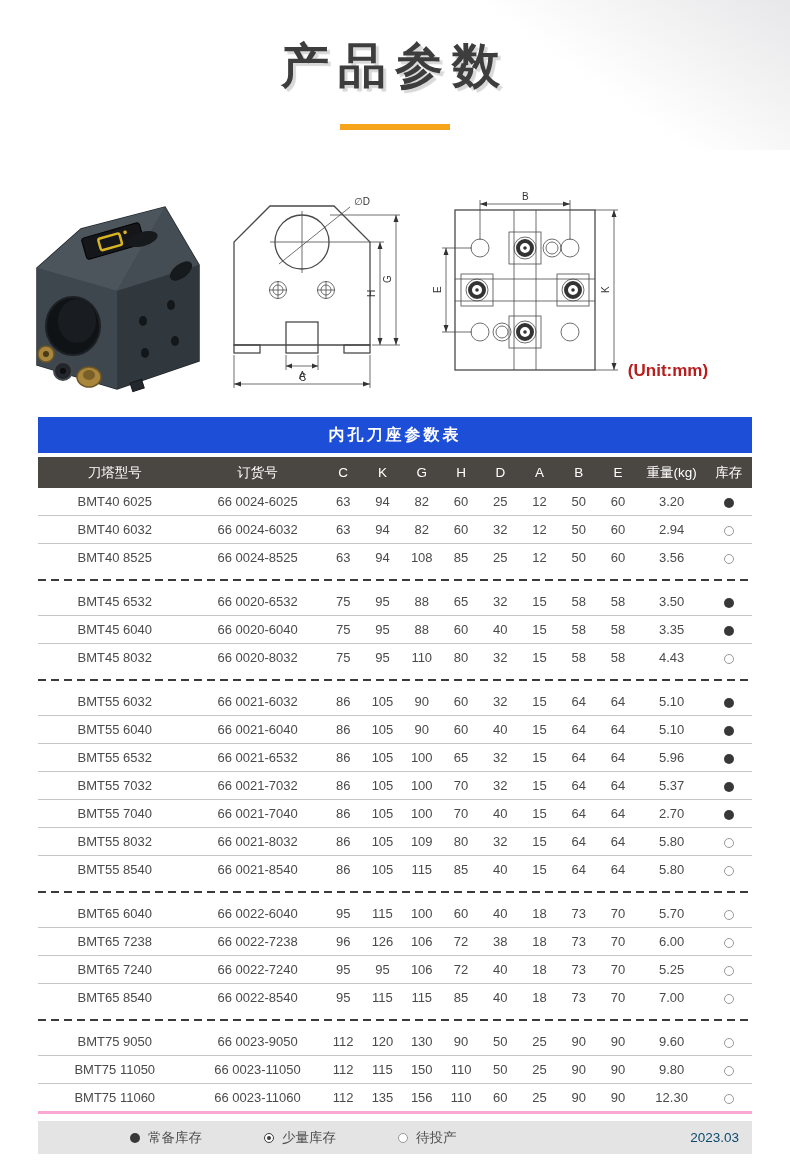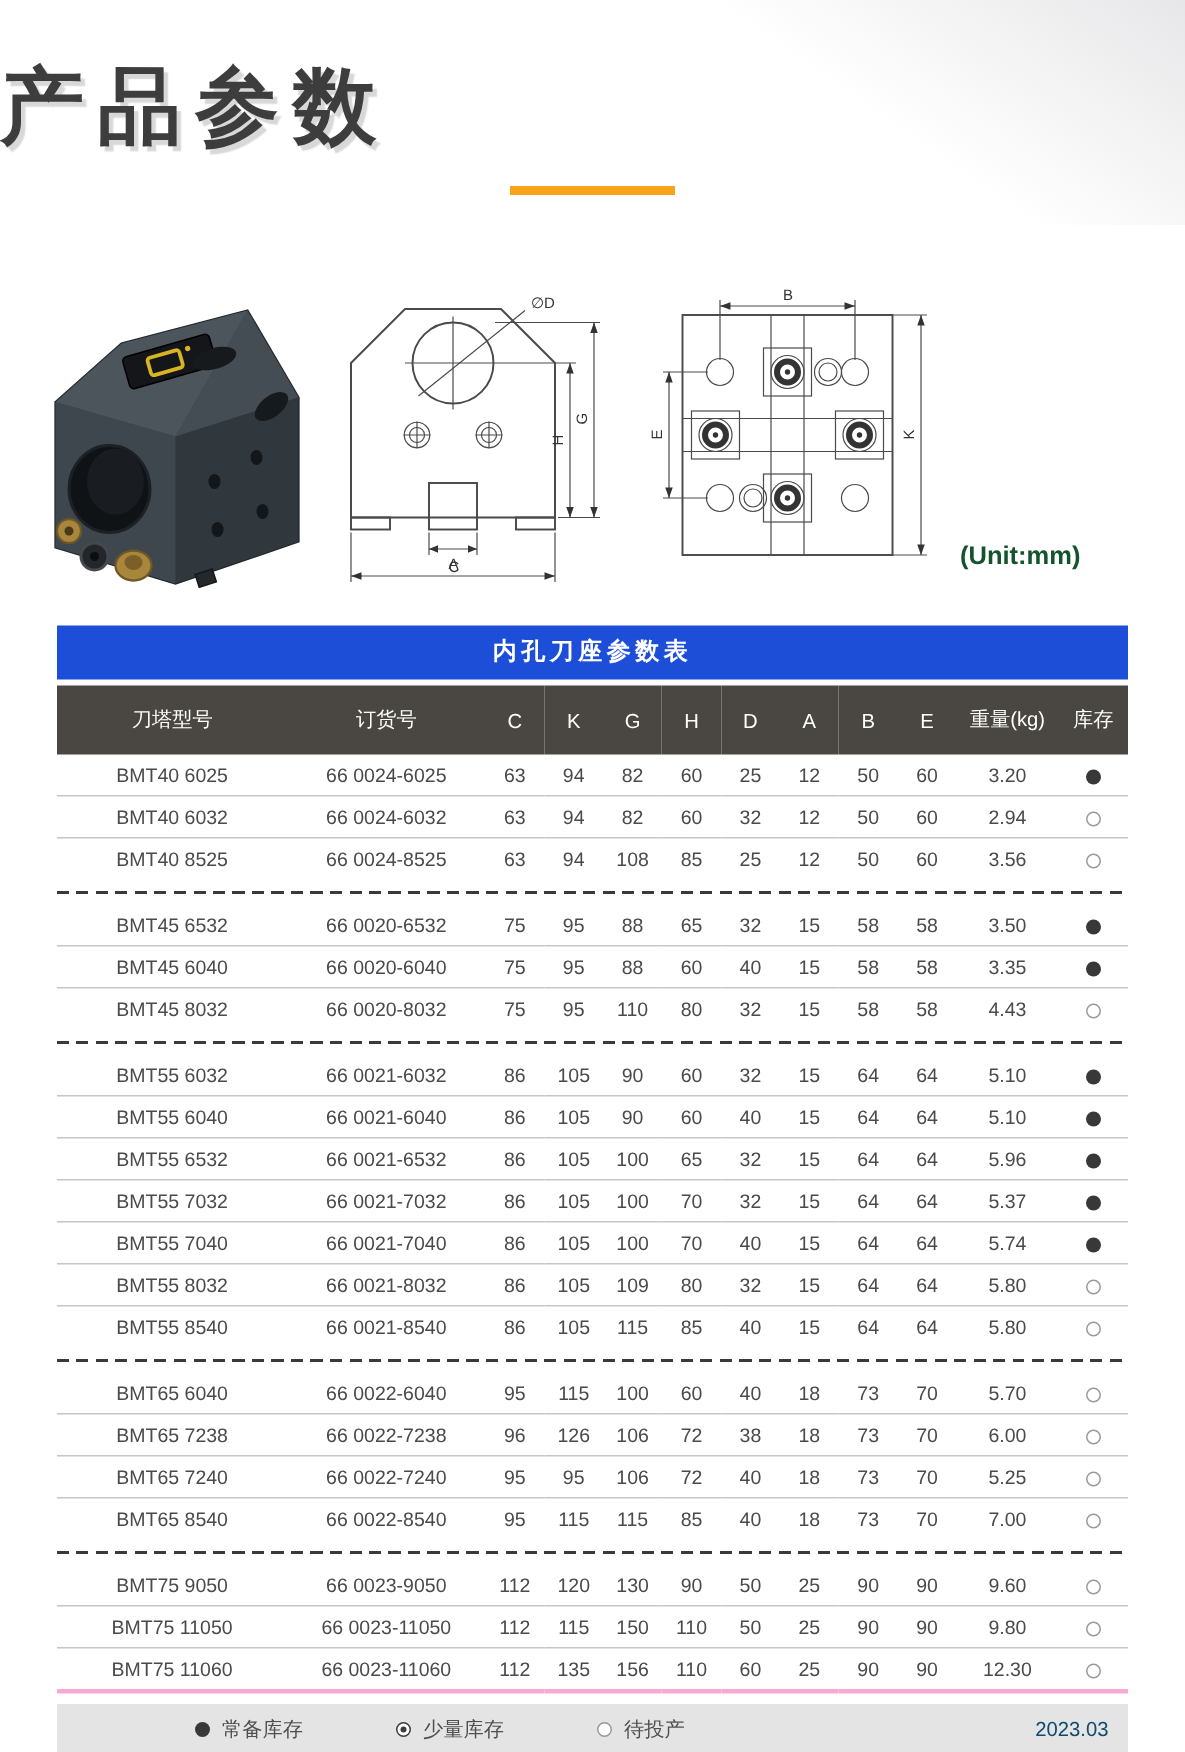--- a/index.html
+++ b/index.html
@@ -8,43 +8,43 @@
     background:#ffffff;
     font-family:"Liberation Sans","DejaVu Sans",sans-serif;
   }
   .corner-gradient{
     position:absolute;top:0;right:0;width:360px;height:150px;
     background:linear-gradient(215deg,#e7e7e9 0%,rgba(255,255,255,0) 55%);
     pointer-events:none;
   }
   .page-title{
     position:absolute;top:34px;left:0;width:100%;margin:0;
-    text-align:left;font-size:56px;font-weight:bold;color:#3d3d3d;
+    text-align:center;font-size:48px;font-weight:bold;color:#3d3d3d;
     letter-spacing:9px;text-shadow:3px 3px 1px #d8d8d8;
   }
   .title-underline{
     position:absolute;top:124px;left:50%;transform:translateX(-50%);
     width:110px;height:6px;background:#F7A41D;
   }
   .figures{position:absolute;left:0;top:185px;width:790px;height:215px;}
   .fig{position:absolute;}
   .unit-note{
-    position:absolute;left:640px;top:176px;width:112px;text-align:left;
-    font-size:17px;font-weight:bold;color:#14532d;
+    position:absolute;left:612px;top:176px;width:112px;text-align:center;
+    font-size:17px;font-weight:bold;color:#b91c1c;
   }
   
   .table-wrap{position:absolute;left:38px;top:417px;width:714px;}
   .table-title{
     background:#1d4ed8;color:#fff;height:36px;line-height:36px;
     text-align:center;font-size:16px;font-weight:bold;letter-spacing:3px;
   }
   table{width:100%;border-collapse:collapse;table-layout:fixed;margin-top:4px;}
   thead th{
     background:#4A4642;color:#fff;font-weight:normal;font-size:13.5px;
-    height:46px;padding:0;text-align:center;
+    height:31px;padding:0;text-align:center;
   }
   tbody td{
     text-align:center;font-size:13px;color:#4a4a4a;height:27px;padding:0;
     border-bottom:1px solid #c6c6c6;white-space:nowrap;
   }
   tbody tr.group-last td{border-bottom:none;}
   tbody tr:last-child td{border-bottom:3px solid #f9a8d4;}
   tr.group-sep td{border-bottom:none;height:17px;padding:0 0;}
   tr.group-sep .dash{
     height:2px;width:100%;
@@ -408,21 +408,21 @@
           <td>BMT55 7040</td>
           <td>66 0021-7040</td>
           <td>86</td>
           <td>105</td>
           <td>100</td>
           <td>70</td>
           <td>40</td>
           <td>15</td>
           <td>64</td>
           <td>64</td>
-          <td>5.74</td>
+          <td>2.70</td>
           <td><span class="dot filled"></span></td>
         </tr>
         <tr>
           <td>BMT55 8032</td>
           <td>66 0021-8032</td>
           <td>86</td>
           <td>105</td>
           <td>109</td>
           <td>80</td>
           <td>32</td>

